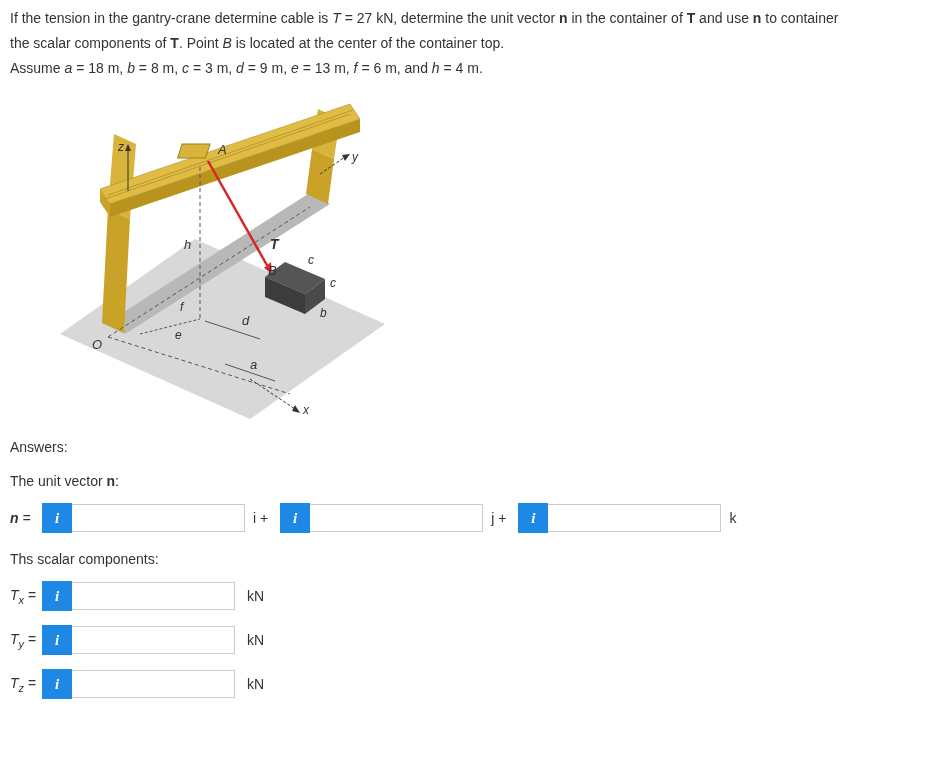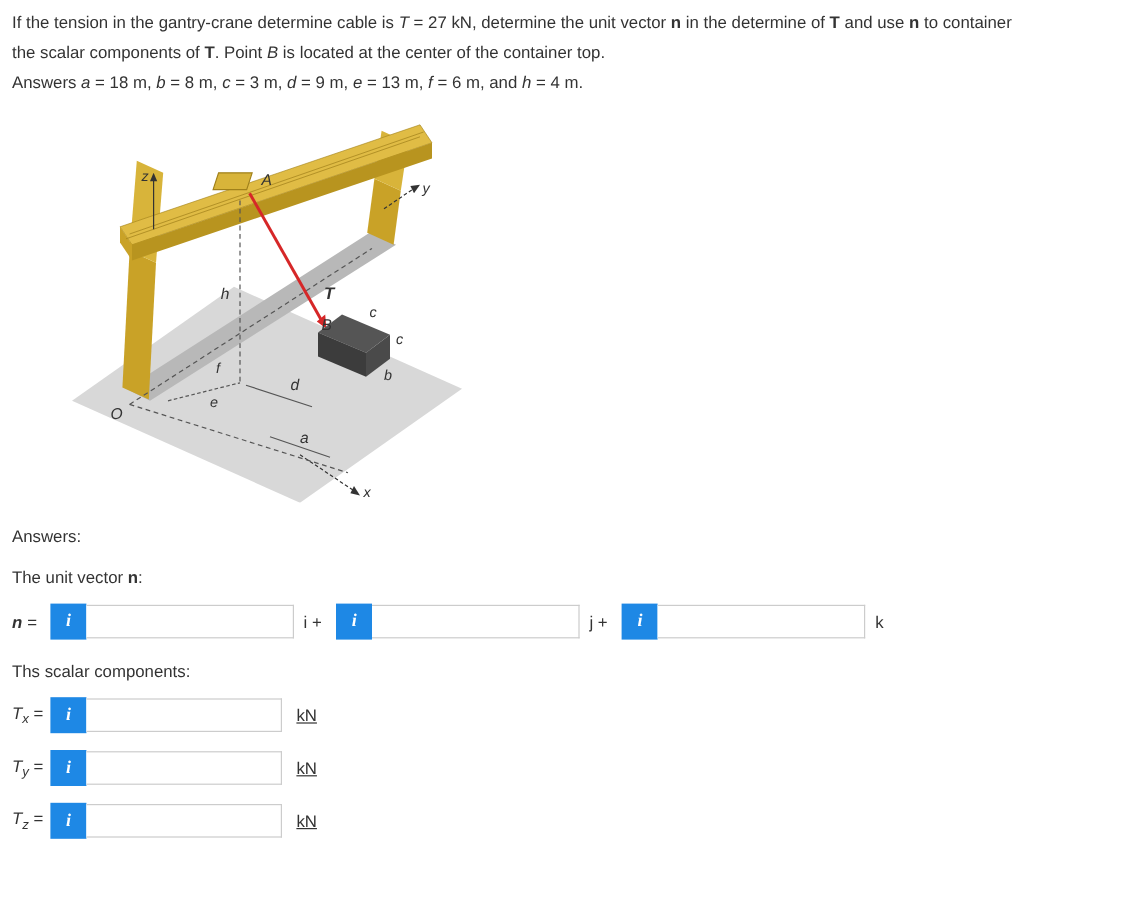--- a/index.html
+++ b/index.html
@@ -59,35 +59,34 @@
   }
   .answer-input-wide {
     width: 160px;
   }
   .vec-sep {
     margin: 0 12px 0 8px;
     font-style: normal;
   }
   .unit {
     margin-left: 12px;
-    text-decoration: underline;
   }
   .sub { font-size: 11px; vertical-align: sub; font-style: italic;}
 </style>
 </head>
 <body>
 
 <div class="problem-text">
-  <span>If the tension in the gantry-crane determine cable is </span><span class="italic">T</span><span> = 27 kN, determine the unit vector </span><span class="bold">n</span><span> in the determine of </span><span class="bold">T</span><span> and use </span><span class="bold">n</span><span> to container</span>
+  <span>If the tension in the gantry-crane determine cable is </span><span class="italic">T</span><span> = 27 kN, determine the unit vector </span><span class="bold">n</span><span> in the container of </span><span class="bold">T</span><span> and use </span><span class="bold">n</span><span> to container</span>
 </div>
 <div class="problem-text">
   <span>the scalar components of </span><span class="bold">T</span><span>. Point </span><span class="italic">B</span><span> is located at the center of the container top.</span>
 </div>
 <div class="problem-text">
-  <span>Answers </span><span class="italic">a</span><span> = 18 m, </span><span class="italic">b</span><span> = 8 m, </span><span class="italic">c</span><span> = 3 m, </span><span class="italic">d</span><span> = 9 m, </span><span class="italic">e</span><span> = 13 m, </span><span class="italic">f</span><span> = 6 m, and </span><span class="italic">h</span><span> = 4 m.</span>
+  <span>Assume </span><span class="italic">a</span><span> = 18 m, </span><span class="italic">b</span><span> = 8 m, </span><span class="italic">c</span><span> = 3 m, </span><span class="italic">d</span><span> = 9 m, </span><span class="italic">e</span><span> = 13 m, </span><span class="italic">f</span><span> = 6 m, and </span><span class="italic">h</span><span> = 4 m.</span>
 </div>
 
 <div class="figure-container">
   <svg viewBox="0 0 340 330" width="340" height="330">
 
     <polygon points="10,245 200,330 335,235 145,150" fill="#d8d8d8" stroke="none"></polygon>
 
     <polygon points="55,235 75,245 280,115 258,105" fill="#b8b8b8"></polygon>
 
     <polygon points="256,105 278,115 284,70 262,60" fill="#c9a227"></polygon>

